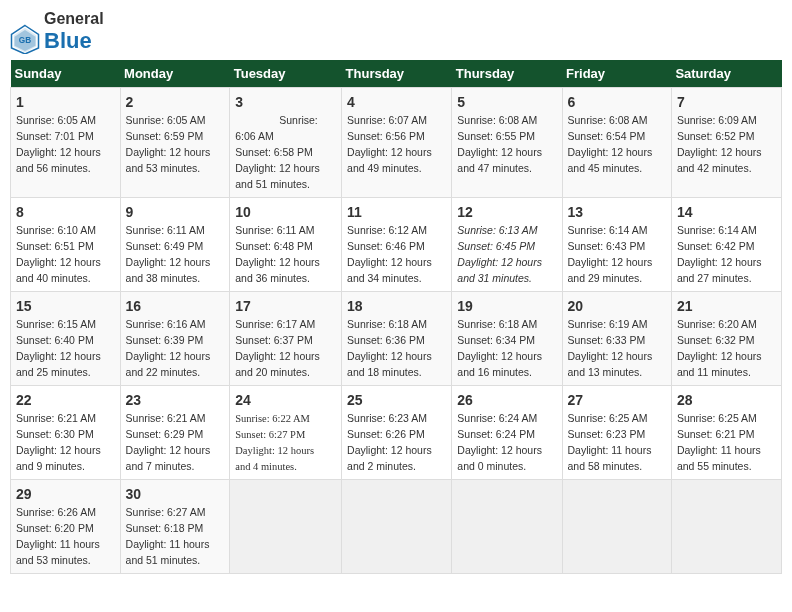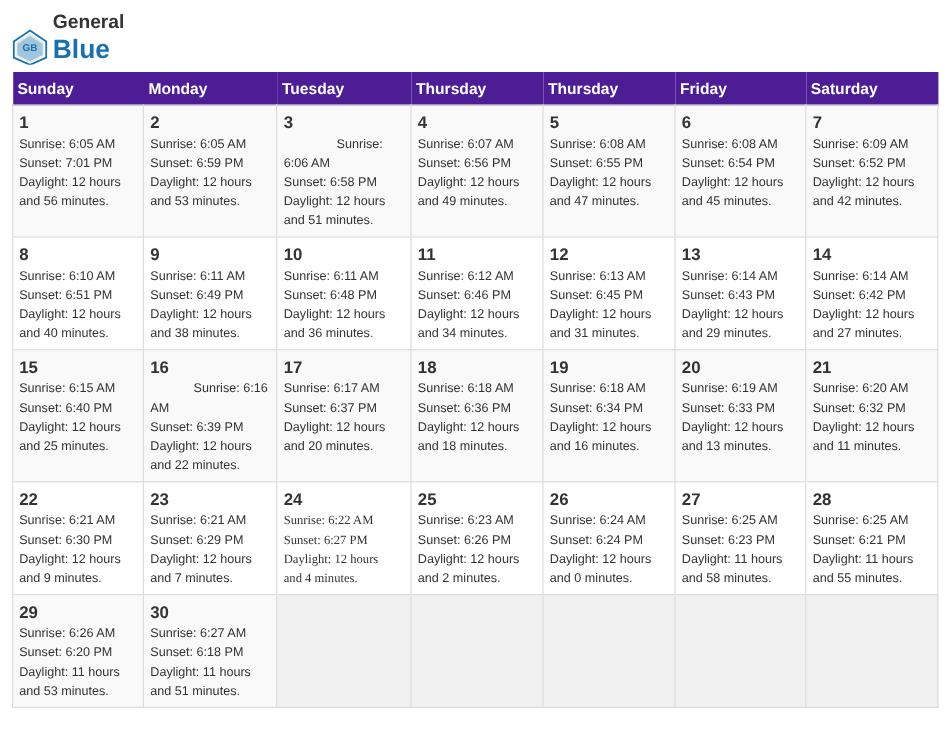--- a/index.html
+++ b/index.html
@@ -46,21 +46,21 @@
     .location {
       font-size: 14px;
       color: #555;
     }
     table {
       width: 100%;
       border-collapse: collapse;
       font-size: 11px;
     }
     thead tr th {
-      background-color: #4c1d95;
+      background-color: #14532d;
       color: #fff;
       padding: 6px 4px;
       text-align: left;
       font-size: 13px;
       font-weight: bold;
     }
     tbody tr td {
       border: 1px solid #ddd;
       vertical-align: top;
       padding: 4px 5px;
@@ -160,39 +160,39 @@
 Daylight: 12 hours
 and 38 minutes.</span></td>
         <td><span class="day-num">10</span><span class="day-info" style="white-space: pre-line;">Sunrise: 6:11 AM
 Sunset: 6:48 PM
 Daylight: 12 hours
 and 36 minutes.</span></td>
         <td><span class="day-num">11</span><span class="day-info" style="white-space: pre-line;">Sunrise: 6:12 AM
 Sunset: 6:46 PM
 Daylight: 12 hours
 and 34 minutes.</span></td>
-        <td><span class="day-num">12</span><span class="day-info" style="white-space: pre-line;">Sunrise: 6:13 AM
+        <td><span class="day-num">12</span><span class="day-info" style="white-space: pre-line; font-style: italic;">Sunrise: 6:13 AM
 Sunset: 6:45 PM
 Daylight: 12 hours
 and 31 minutes.</span></td>
         <td><span class="day-num">13</span><span class="day-info" style="white-space: pre-line;">Sunrise: 6:14 AM
 Sunset: 6:43 PM
 Daylight: 12 hours
 and 29 minutes.</span></td>
         <td><span class="day-num">14</span><span class="day-info" style="white-space: pre-line;">Sunrise: 6:14 AM
 Sunset: 6:42 PM
 Daylight: 12 hours
 and 27 minutes.</span></td>
       </tr>
       <tr>
         <td><span class="day-num">15</span><span class="day-info" style="white-space: pre-line;">Sunrise: 6:15 AM
 Sunset: 6:40 PM
 Daylight: 12 hours
 and 25 minutes.</span></td>
-        <td><span class="day-num">16</span><span class="day-info" style="white-space: pre-line; margin-left: 36px;">Sunrise: 6:16 AM
+        <td><span class="day-num">16</span><span class="day-info" style="white-space: pre-line;">Sunrise: 6:16 AM
 Sunset: 6:39 PM
 Daylight: 12 hours
 and 22 minutes.</span></td>
         <td><span class="day-num">17</span><span class="day-info" style="white-space: pre-line;">Sunrise: 6:17 AM
 Sunset: 6:37 PM
 Daylight: 12 hours
 and 20 minutes.</span></td>
         <td><span class="day-num">18</span><span class="day-info" style="white-space: pre-line;">Sunrise: 6:18 AM
 Sunset: 6:36 PM
 Daylight: 12 hours

